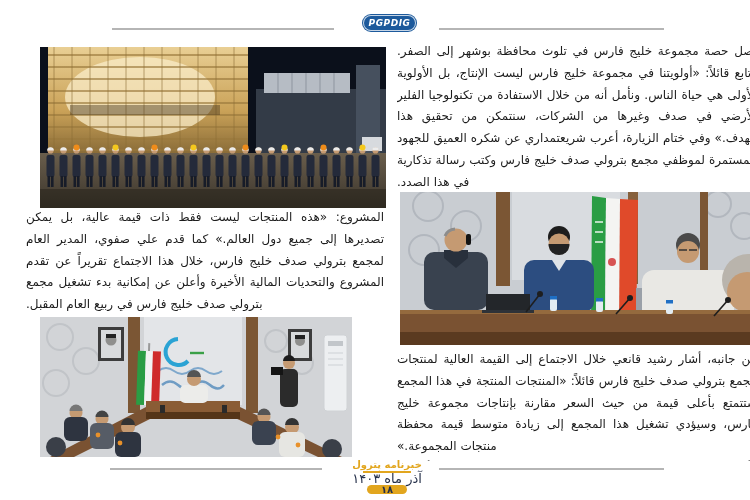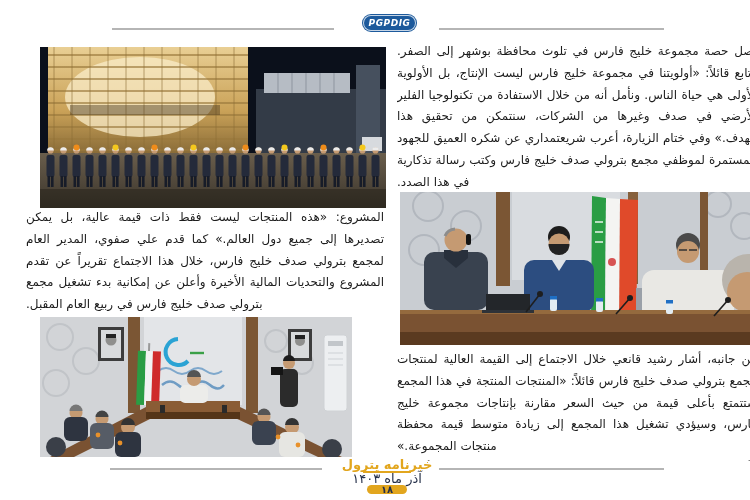--- a/index.html
+++ b/index.html
@@ -38,21 +38,21 @@
 
   
   figure.photo{position:absolute;margin:0;padding:0;overflow:hidden;}
   figure.photo svg{display:block;width:100%;height:100%;}
   #photo-workers{left:28px;top:47px;width:346px;height:161px;}
   #photo-meeting{left:388px;top:192px;width:352px;height:153px;}
   #photo-conference{left:28px;top:317px;width:312px;height:140px;}
 
   
   .footer-center{position:absolute;left:322px;top:459px;width:106px;text-align:center;direction:rtl;}
-  .f-title{color:var(--gold);font-weight:bold;font-size:13px;line-height:11px;}
+  .f-title{color:var(--gold);font-weight:bold;font-size:10px;line-height:11px;}
   .f-underline{width:48px;height:1.5px;background:var(--gold);margin:1px auto 1px auto;}
   .f-date{color:#25304a;font-size:13px;line-height:9px;}
   .f-pill{
     width:40px;height:9px;background:var(--gold);border-radius:4.5px;margin:2px auto 0 auto;
     color:#25304a;font-size:10px;line-height:9px;font-weight:bold;text-align:center;
   }
 </style>
 </head>
 <body style="--gold: #E2A61E; --badge-blue: #1D5A9C;">
 

